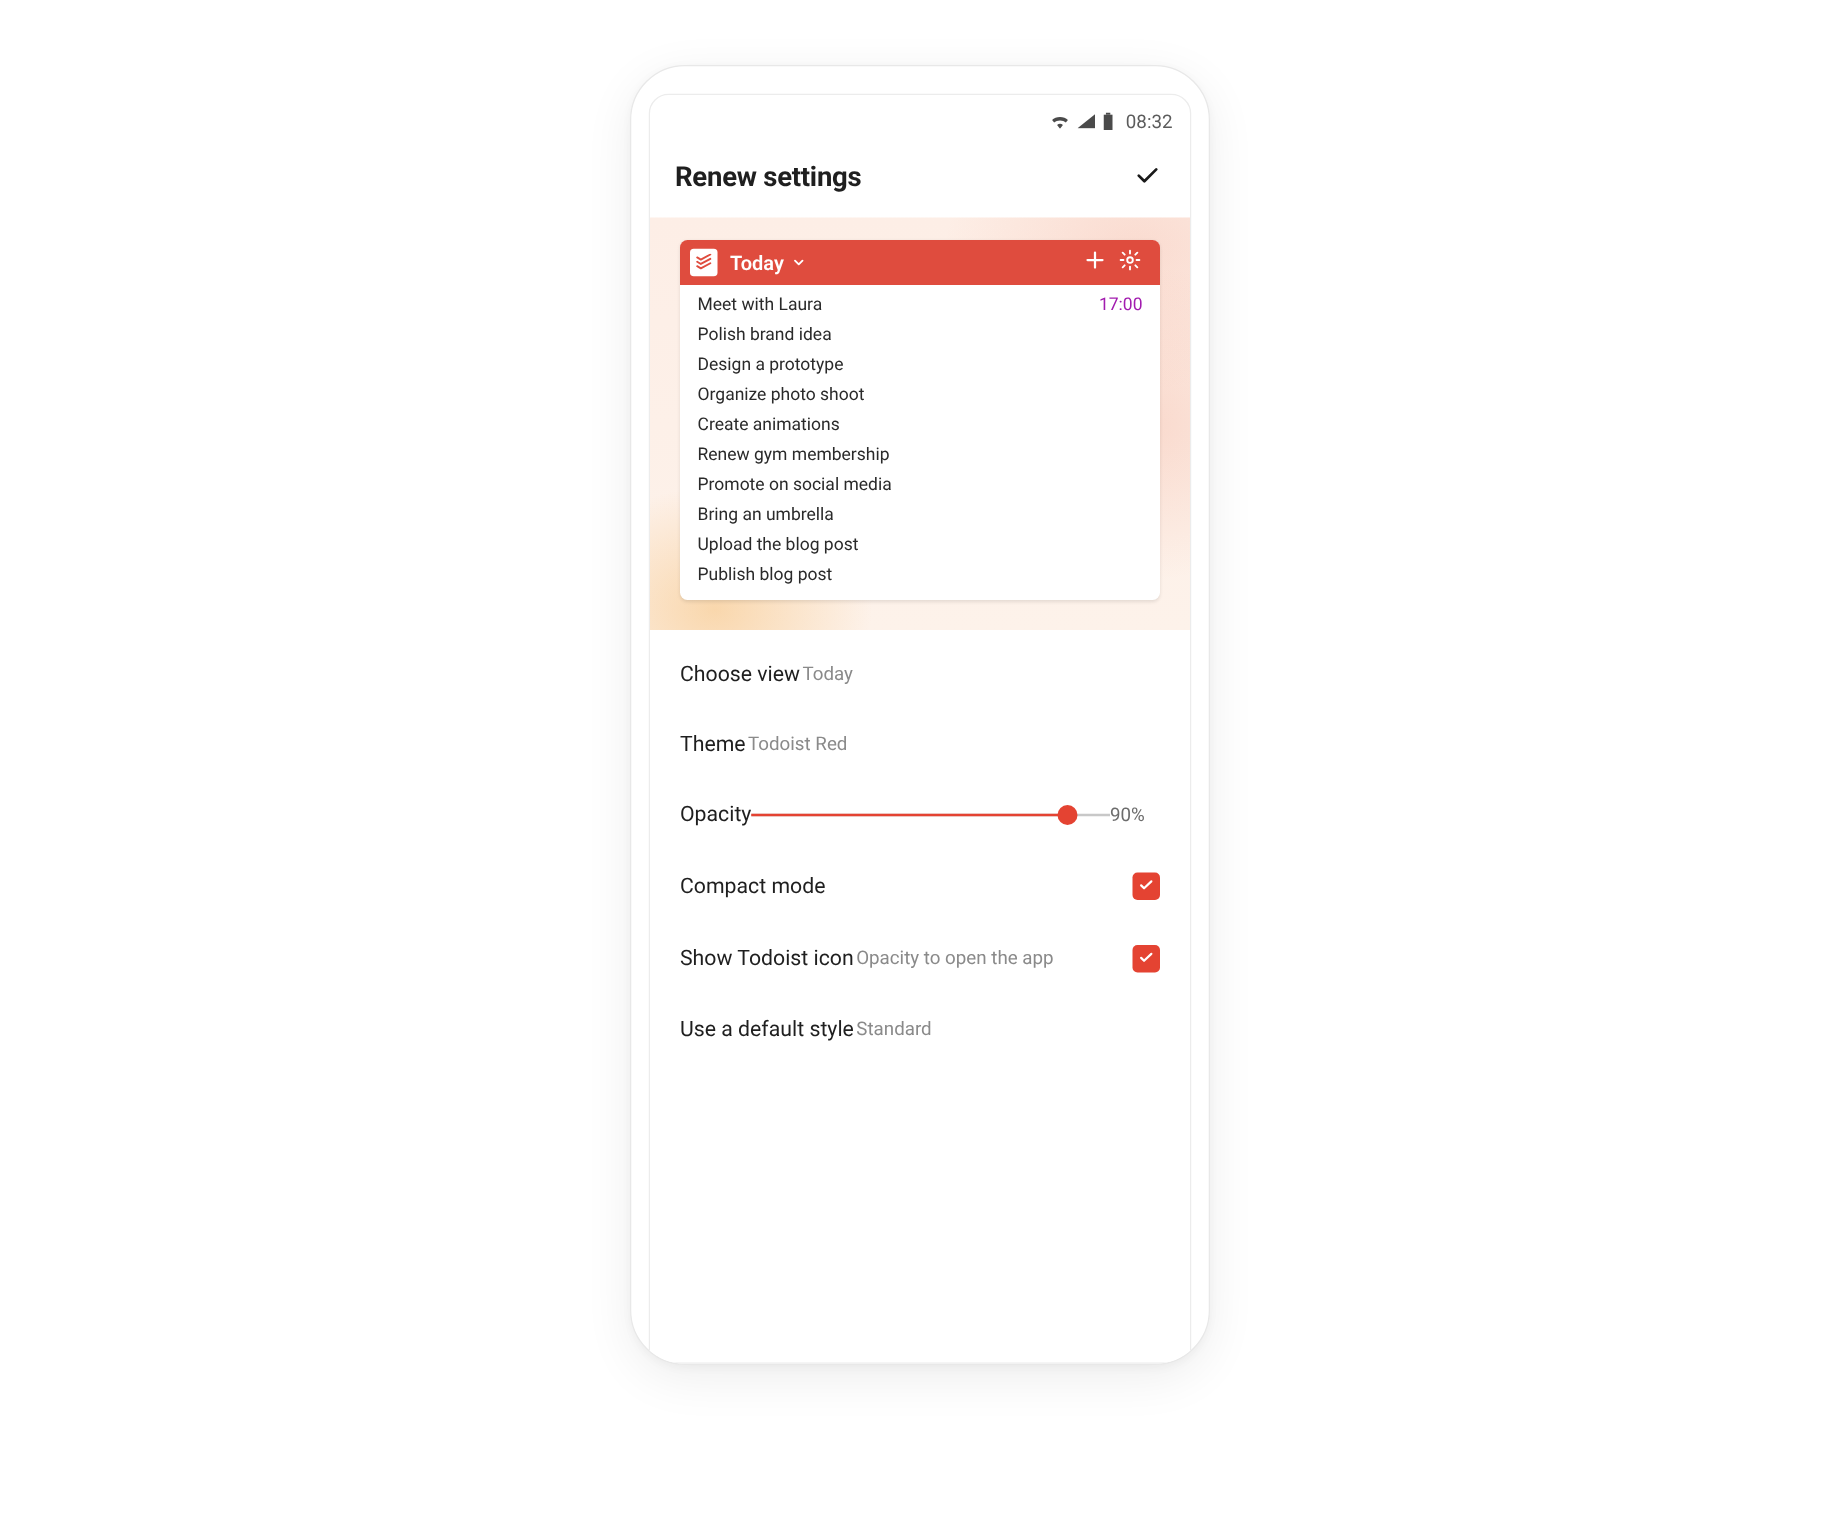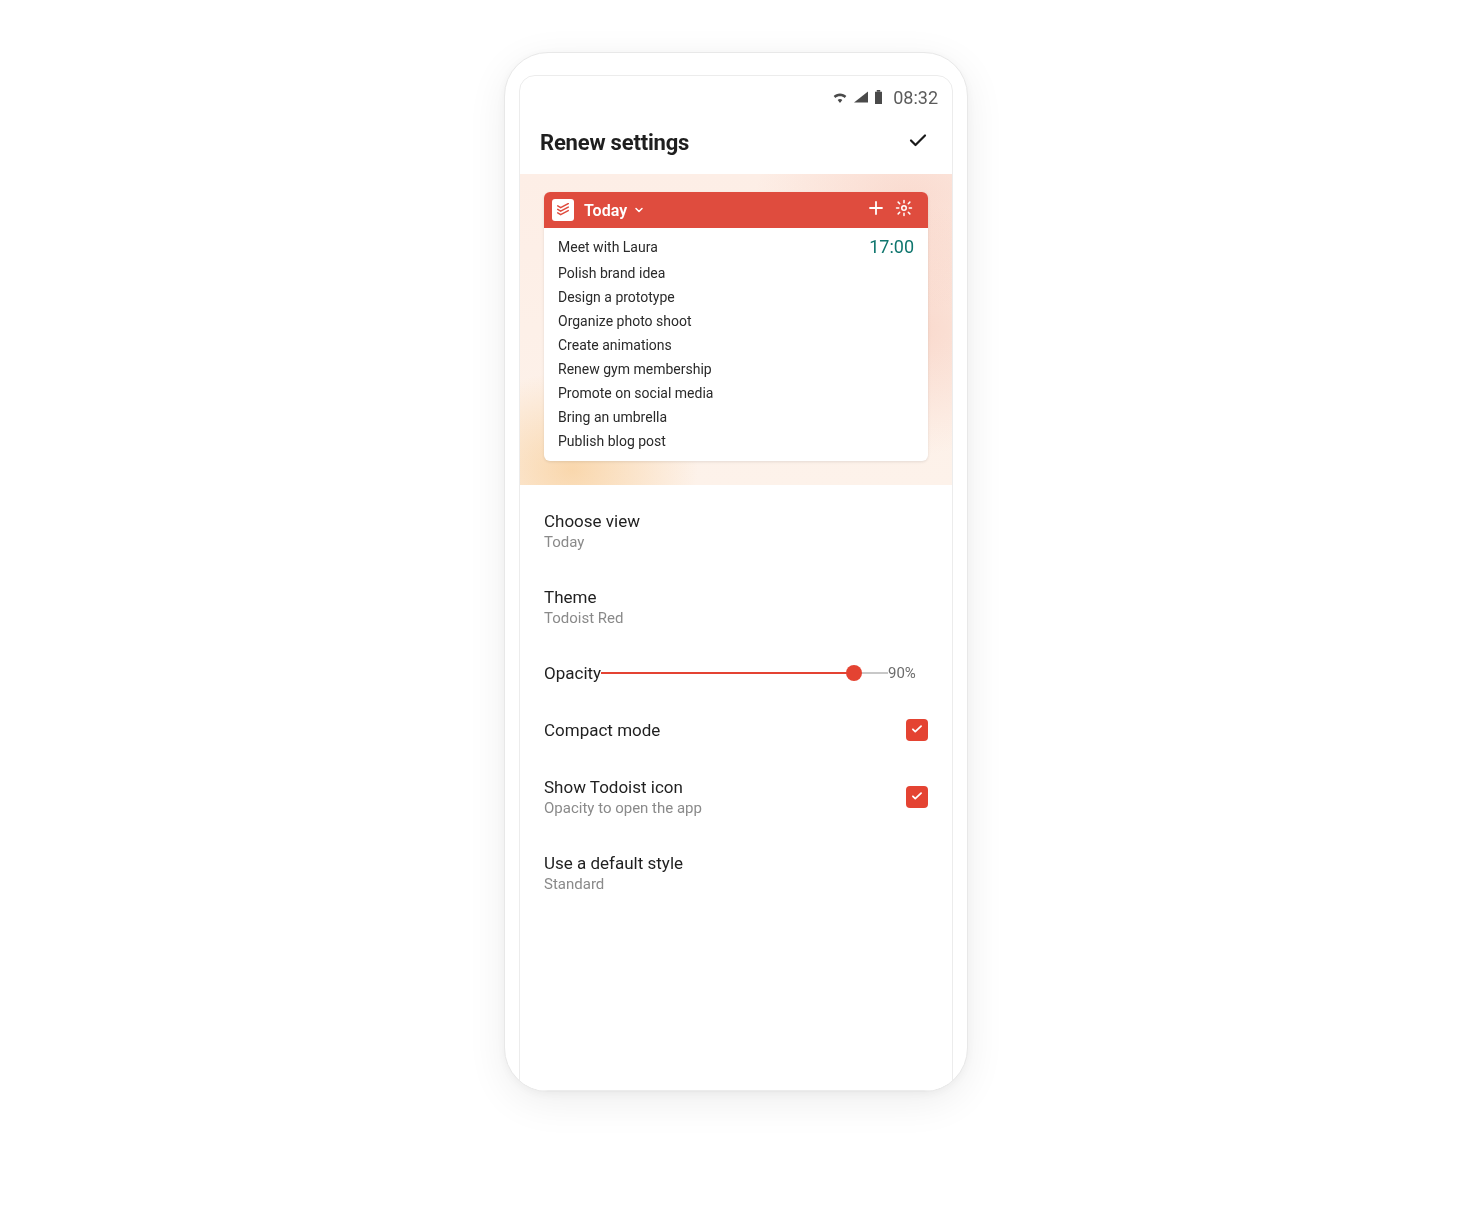--- a/index.html
+++ b/index.html
@@ -37,21 +37,21 @@
   }
   .statusbar {
     height: 26px;
     display: flex;
     align-items: center;
     justify-content: flex-end;
     gap: 6px;
     padding: 0 14px;
     margin-top: 8px;
     color: #4a4a4a;
-    font-size: 18px;
+    font-size: 15px;
   }
   .statusbar .time { margin-left: 4px; color: #5c5c5c; }
   .statusbar svg { display: block; }
   .titlebar {
     display: flex;
     align-items: center;
     justify-content: space-between;
     padding: 18px 20px 18px 20px;
   }
   .titlebar h1 {
@@ -122,29 +122,29 @@
   }
   .widget-list { padding: 4px 0 8px 0; }
   .task-row {
     display: flex;
     align-items: center;
     justify-content: space-between;
     padding: 4px 14px;
     font-size: 14px;
     color: #2a2a2a;
   }
-  .task-row .time { color: #0f766e; font-size: 18px; }
+  .task-row .time { color: #a21caf; font-size: 14px; }
   .settings-list { padding: 8px 0 0 0; }
   .setting-item {
     padding: 18px 24px;
     display: flex;
     align-items: center;
     justify-content: space-between;
   }
-  .setting-text { display: flex; flex-direction: column; gap: 2px; }
+  .setting-text { display: flex; flex-direction: row; gap: 2px; }
   .setting-label {
     font-size: 17px;
     color: #1f1f1f;
     font-weight: 400;
   }
   .setting-sub {
     font-size: 15px;
     color: #8a8a8a;
   }
   .opacity-row {
@@ -297,20 +297,24 @@
             </div>
           <div class="task-row">
               <span>Promote on social media</span>
               <span class="time"></span>
             </div>
           <div class="task-row">
               <span>Bring an umbrella</span>
               <span class="time"></span>
             </div>
           <div class="task-row">
+              <span>Upload the blog post</span>
+              <span class="time"></span>
+            </div>
+          <div class="task-row">
               <span>Publish blog post</span>
               <span class="time"></span>
             </div>
         </div>
       </div>
     </div>
 
     <div class="settings-list">
 
       <div class="setting-item">

